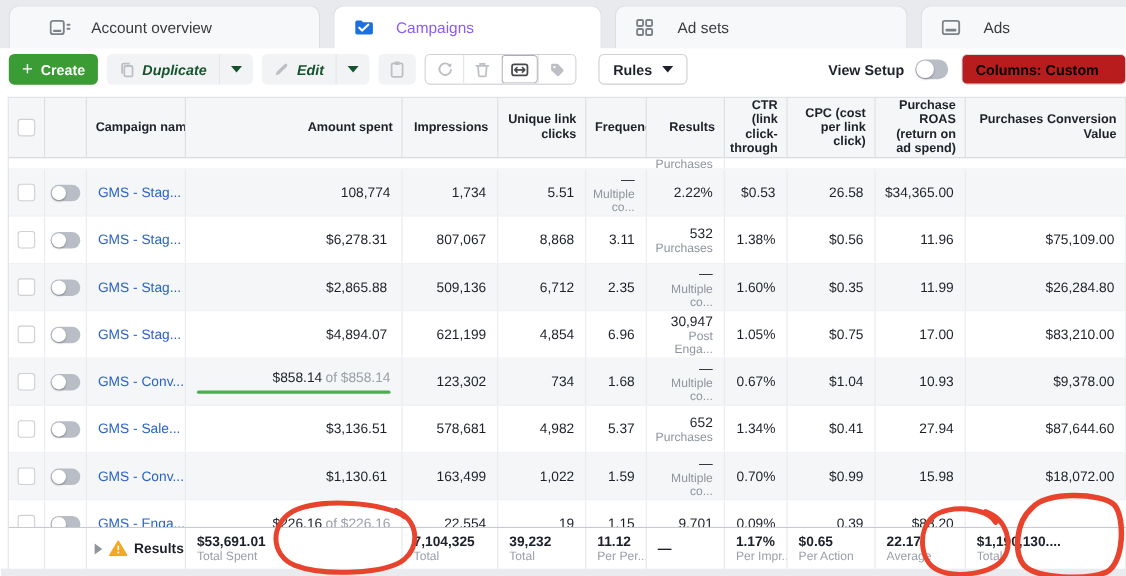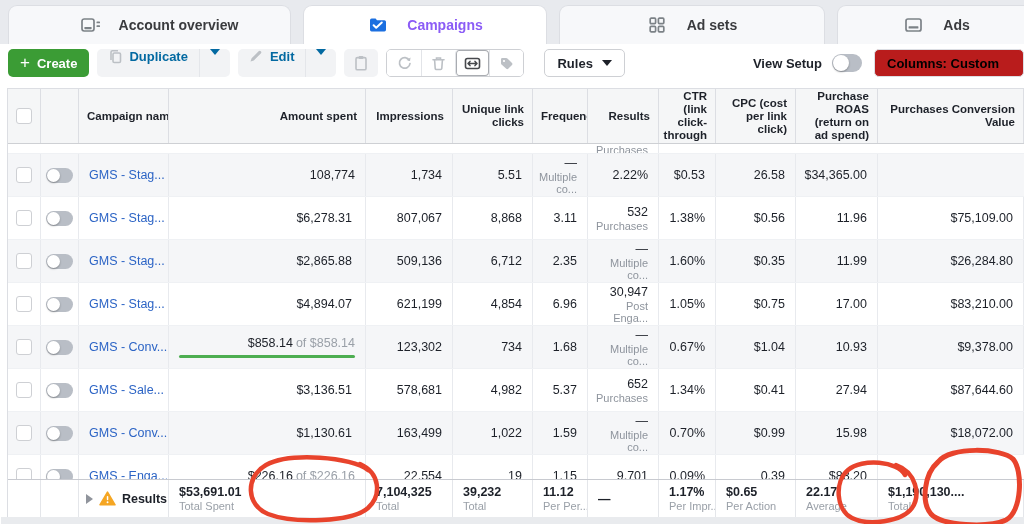--- a/index.html
+++ b/index.html
@@ -4,37 +4,37 @@
 <style>
   * { margin:0; padding:0; box-sizing:border-box; }
   html,body { width:1024px; height:524px; overflow:hidden; }
   body { font-family:"Liberation Sans","DejaVu Sans",sans-serif; background:#fff; color:#1d2129; }
   .screen { position:relative; width:1024px; height:524px; overflow:hidden; background:#fff; }
 
   
   .tabbar { height:44px; background:#e8eaee; display:flex; align-items:flex-end; padding-left:8px; }
   .tab { height:39px; display:flex; align-items:center; gap:18px; padding:0 16px 0 36px;
          background:#f7f8fa; border:1px solid #dcdee3; border-bottom:none;
-         border-radius:9px 9px 0 0; margin-right:12px; font-size:14px; font-weight:bold; color:#3a3b3e; cursor:pointer;justify-content:center; }
+         border-radius:9px 9px 0 0; margin-right:12px; font-size:14px; font-weight:normal; color:#3a3b3e; cursor:pointer; }
   .tab.selected { background:#fff; color:#8b5cf6; }
   .tab-acct { width:283px; }
   .tab-camp { width:244px; padding-left:18px; }
   .tab-adsets { width:266px; padding-left:18px; }
   .tab-ads { flex:1; margin-right:-12px; border-radius:9px 0 0 0; padding-left:18px; }
   .ticon { display:inline-flex; width:20px; height:17px; align-items:center; }
 
   
   .toolbar { height:38px; background:#fff; display:flex; align-items:center; gap:8px; padding:0 0 0 8px; position:relative; }
   .btn { height:28px; display:inline-flex; align-items:center; gap:7px; padding:0 12px;
          border-radius:5px; font-size:13px; font-weight:bold; border:none; background:#f2f3f5; cursor:pointer; }
   .btn.create { background:#3b9c35; color:#fff; }
   .btn.create .plus { font-size:17px; font-weight:normal; line-height:1; margin-top:-2px; }
   .btn-group { display:flex; height:28px; border-radius:5px; overflow:hidden; background:#f2f3f5; }
-  .btn-group .seg { display:flex; gap:7px; padding:0 11px; font-size:13px; font-weight:bold;
-                    color:#0369a1; border:none; background:transparent; cursor:default; }
+  .btn-group .seg { display:flex; align-items:center; gap:7px; padding:0 11px; font-size:13px; font-weight:bold;
+                    color:#14532d; border:none; background:transparent; cursor:default;font-style:italic; }
   .btn-group .seg + .seg { border-left:1px solid #e4e6ea; padding:0 10px; }
   .caret { width:0; height:0; border-left:5px solid transparent; border-right:5px solid transparent; border-top:6px solid currentColor; display:inline-block; }
   .iconbtn { width:34px; height:28px; border:none; border-radius:5px; background:#f2f3f5; display:inline-flex; align-items:center; justify-content:center; cursor:default; }
   .seg-group { display:flex; height:28px; border:1px solid #ced0d4; border-radius:5px; background:#fff; overflow:hidden; }
   .seg-group .sgbtn { width:34px; border:none; background:#fff; display:inline-flex; align-items:center; justify-content:center; cursor:pointer; }
   .seg-group .sgbtn + .sgbtn { border-left:1px solid #e2e4e8; }
   .seg-group .sgbtn.active { box-shadow:inset 0 0 0 1px #a9acb1; border-radius:4px; }
   .btn.rules { background:#fff; border:1px solid #ced0d4; color:#1d2129; gap:9px;margin-left:12px; }
   .spacer { flex:1; }
   .vs-label { font-size:13px; font-weight:bold; color:#1d2129; margin-right:2px; }

